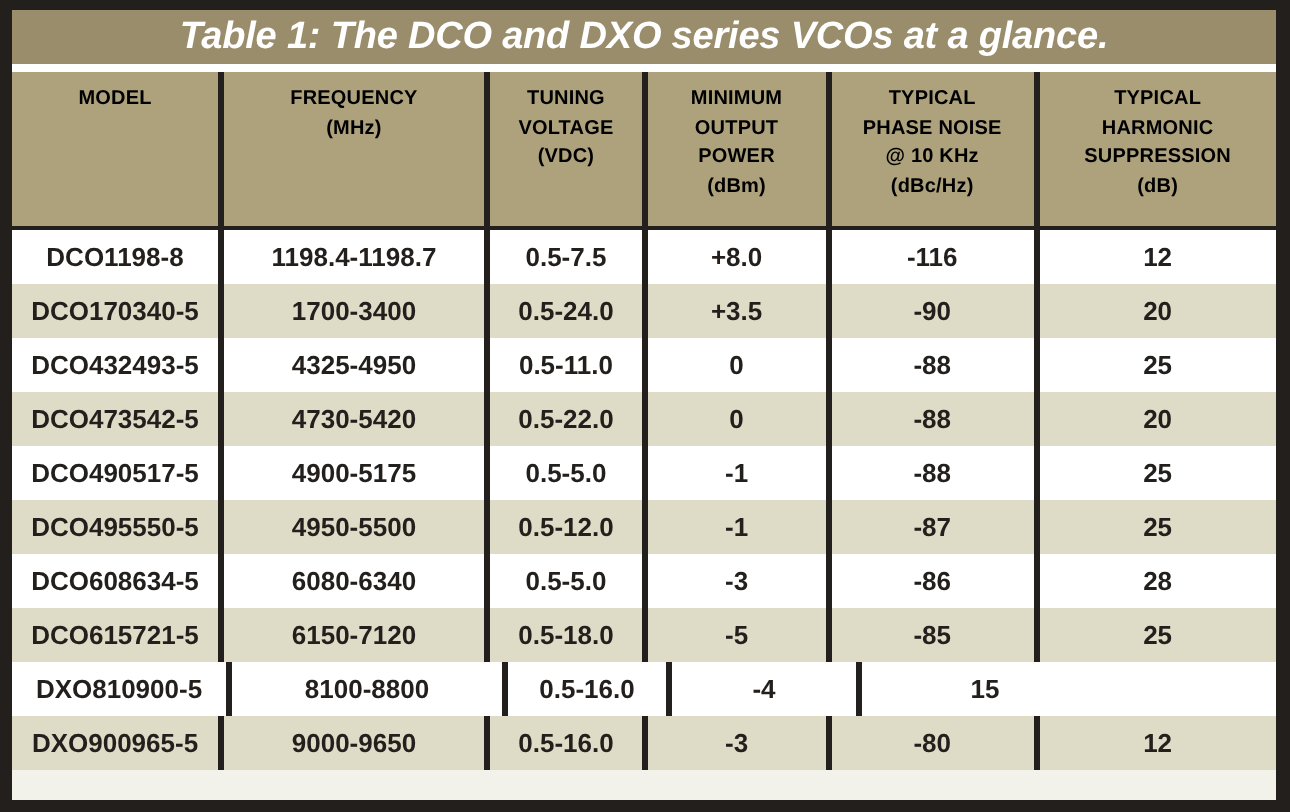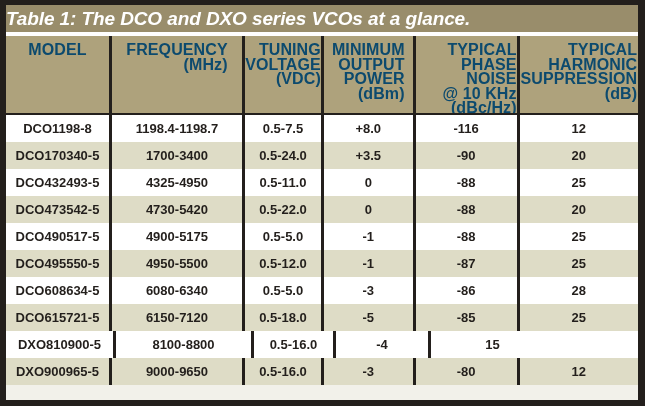--- a/index.html
+++ b/index.html
@@ -26,20 +26,21 @@
     border-top-width: 5px;
     border-bottom-width: 6px;
   }
 
   
   #table-title-bar {
     height: 27px;
     background: #998d6b;
     display: flex;
     align-items: center;
+    justify-content: center;
     border-bottom: 4px solid #ffffff;
   }
   #table-title-text {
     color: #ffffff;
     font-size: 19px;
     font-weight: bold;
     font-style: italic;
     letter-spacing: -0.1px;
     white-space: nowrap;
   }
@@ -72,26 +73,25 @@
   #header-row {
     height: 77px;
     background: #aea27c;
   }
   #header-row .cell {
     align-items: flex-start;
     padding-top: 7px;
     background: #aea27c;
   }
   .header-label {
-    color: #0c4a6e;
-    font-size: 16px;
+    color: #000000;
+    font-size: 10px;
     font-weight: bold;
     line-height: 14.5px;
     letter-spacing: 0.1px;
-    text-align: right;
   }
 
   
   .data-row { height: 27px; }
   .data-row.odd  { background: #ffffff; }
   .data-row.even { background: #22c55e; }
   .data-row.odd  .cell { background: #ffffff; }
   .data-row.even .cell { background: #dedcc6; }
   .data-row .cell {
     color: #231f1c;

